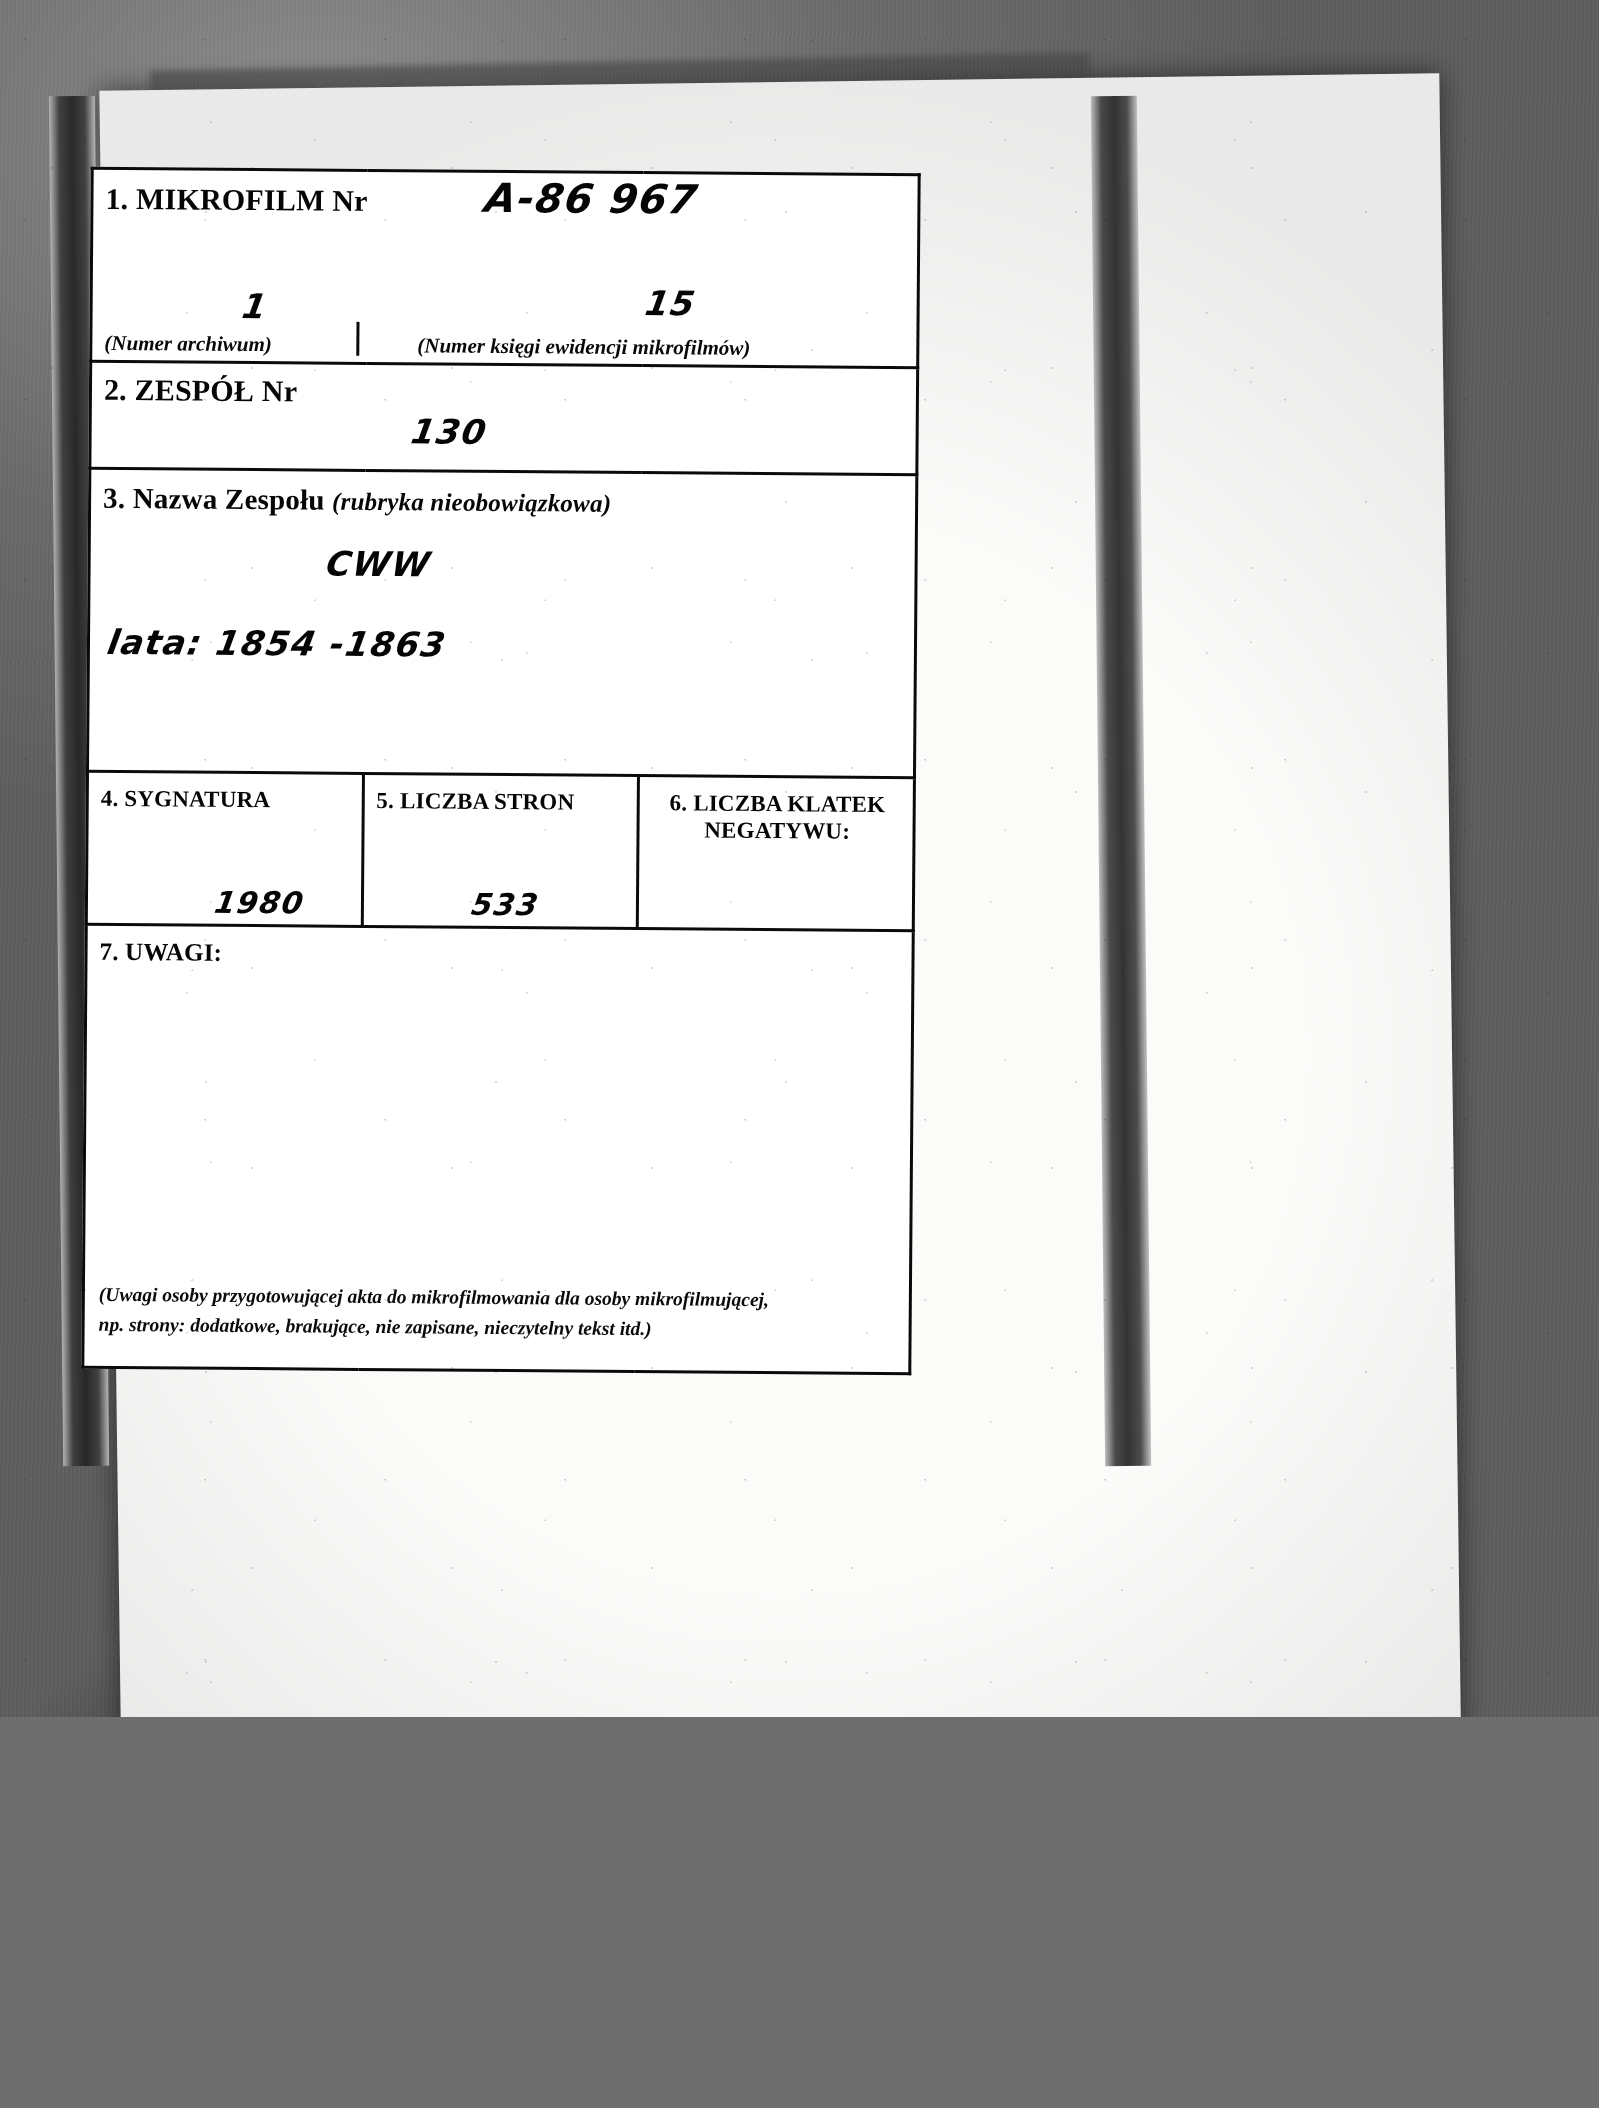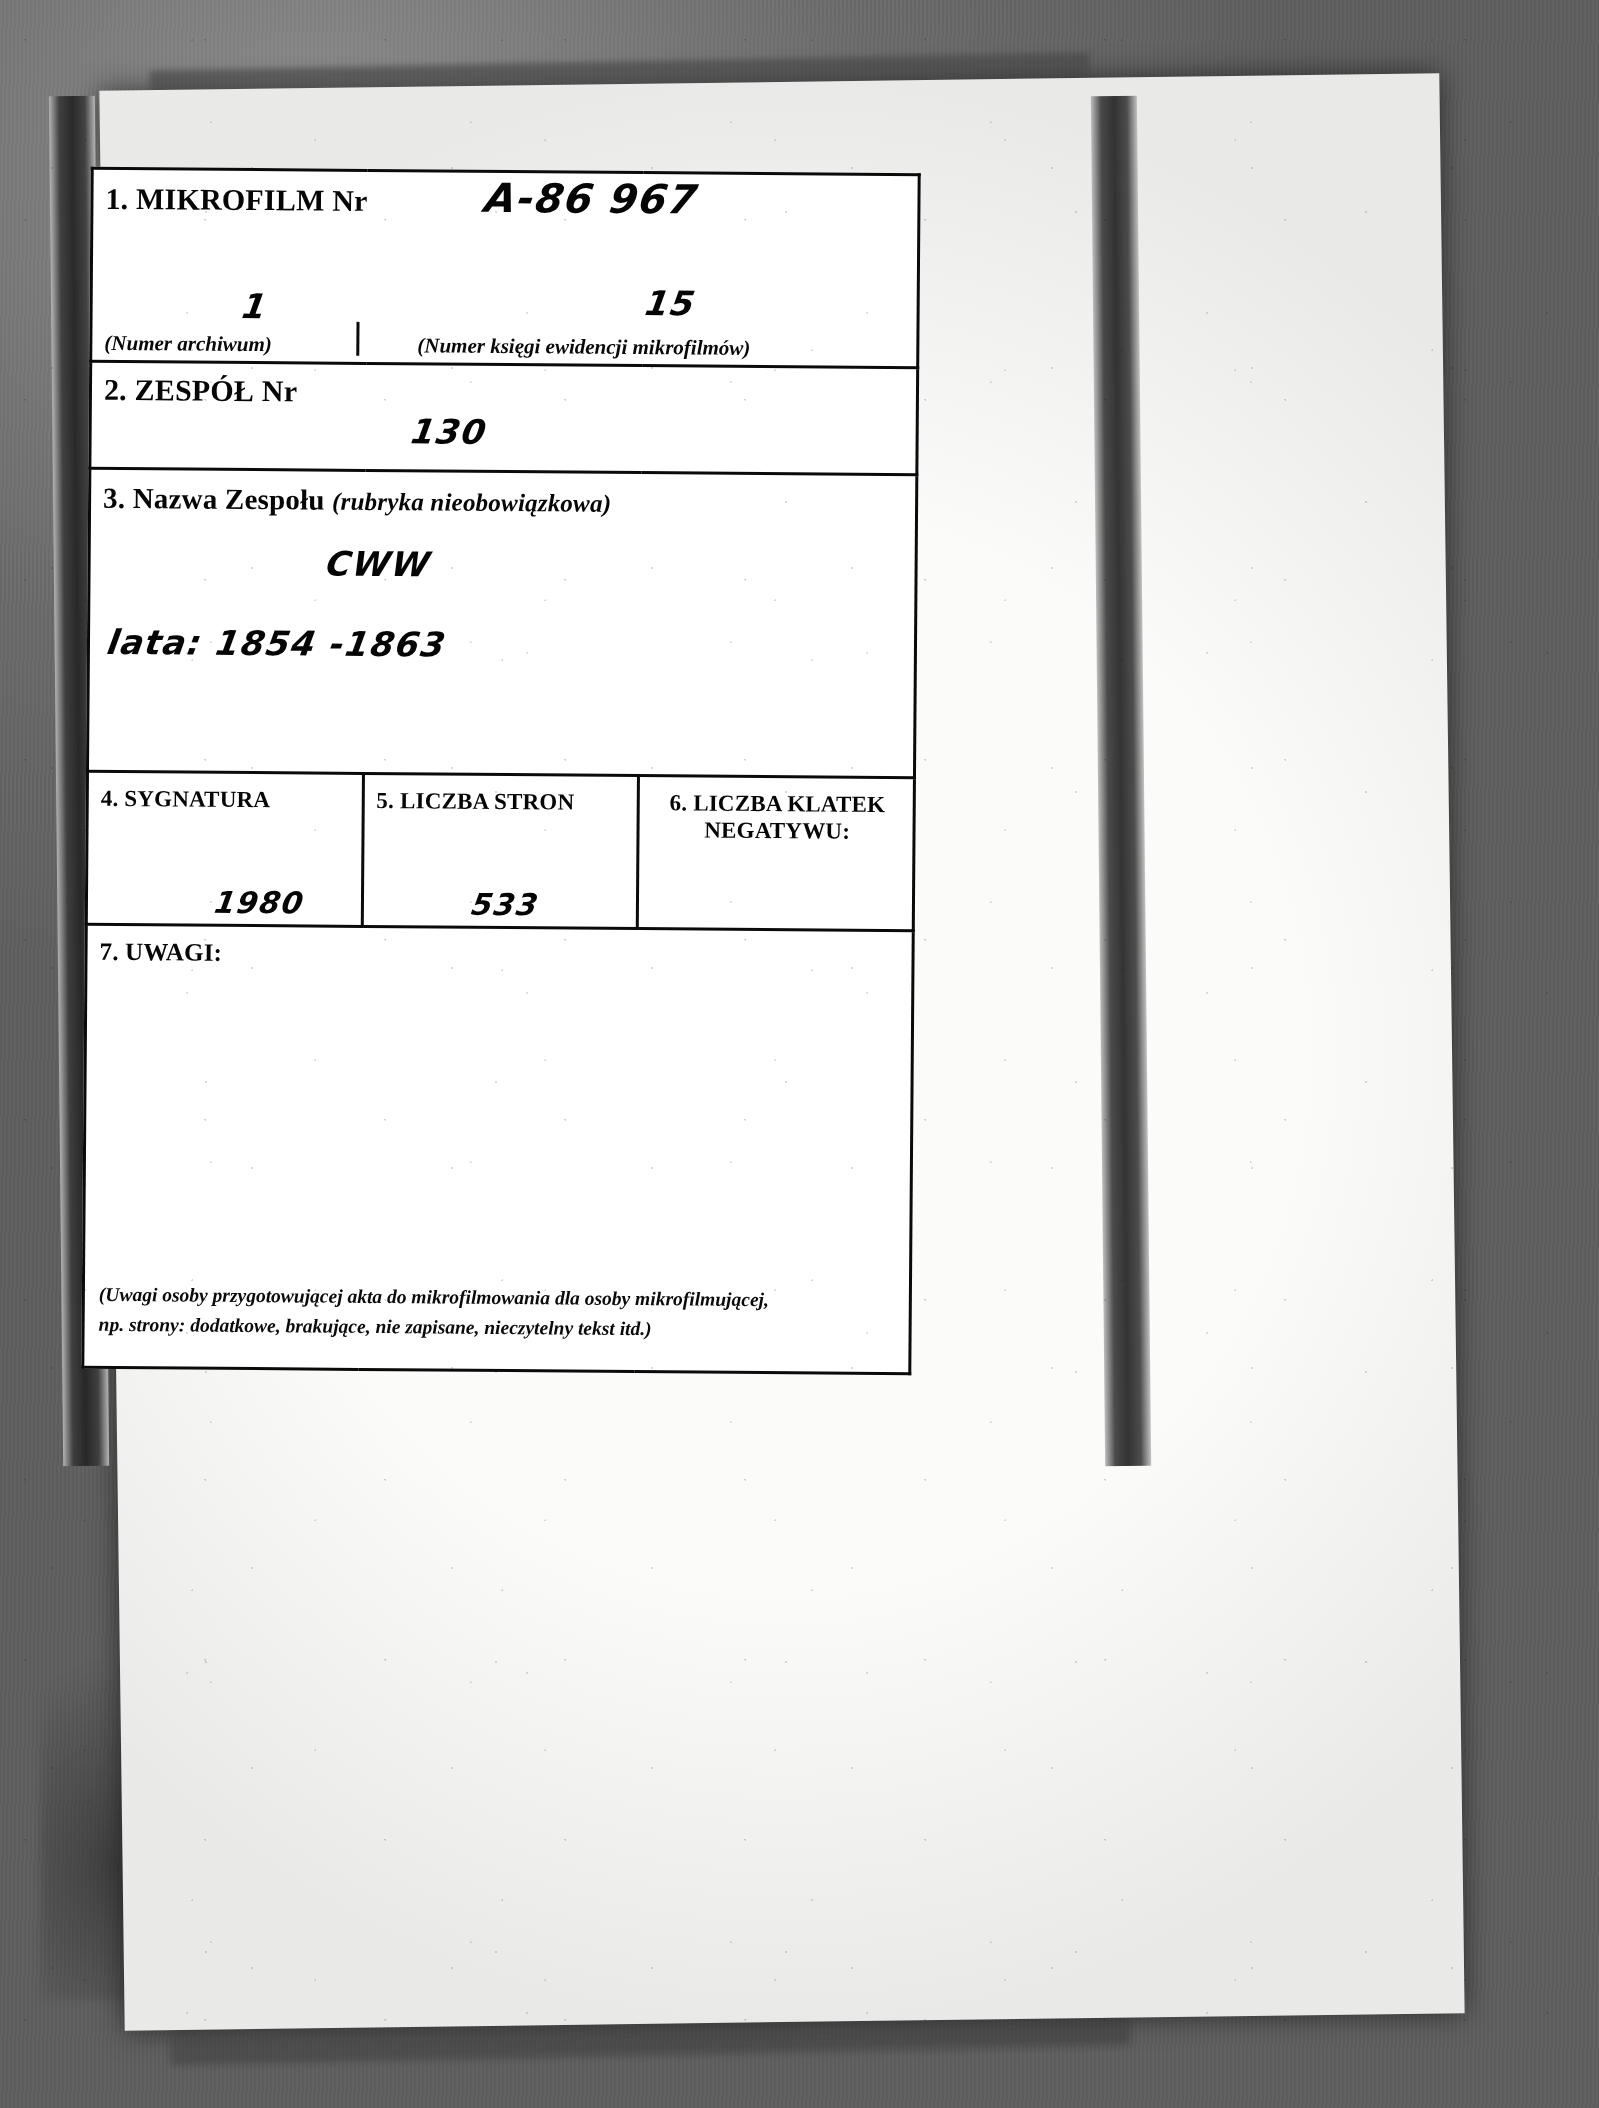--- a/index.html
+++ b/index.html
@@ -8,21 +8,21 @@
     background: #6e6e6e;
   }
   body {
     font-family: "Liberation Serif", serif;
   }
 
   
   .scan {
     position: relative;
     width: 1599px;
-    height: 2108px;
+    height: 1717px;
     overflow: hidden;
     background: #7a7a7a;
   }
 
   
   .backdrop {
     position: absolute;
     inset: 0;
     background:
       radial-gradient(ellipse 60% 40% at 20% 8%, #8d8d8d 0%, #6a6a6a 60%, #5e5e5e 100%),

